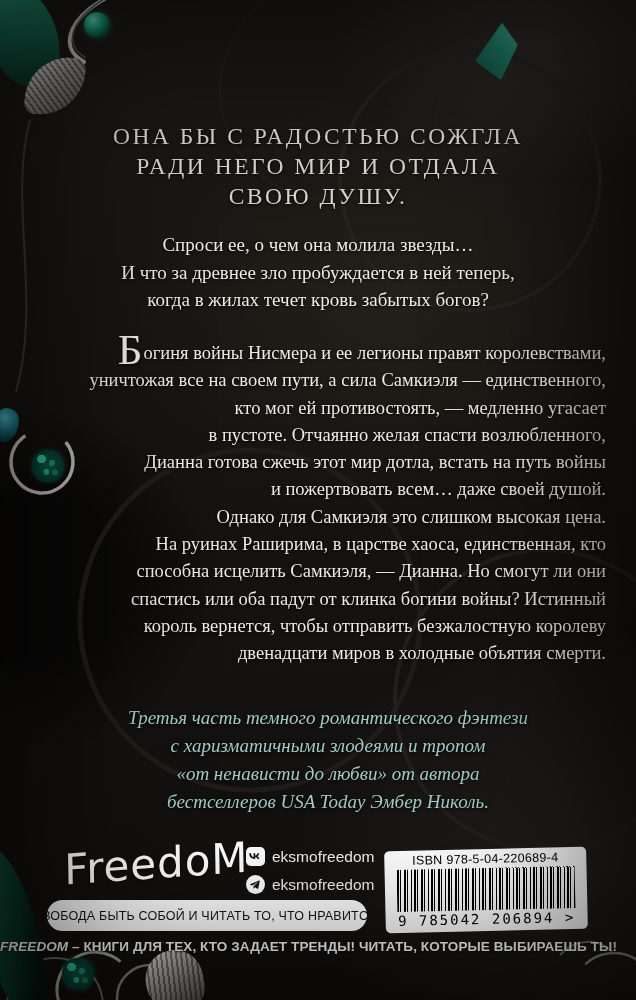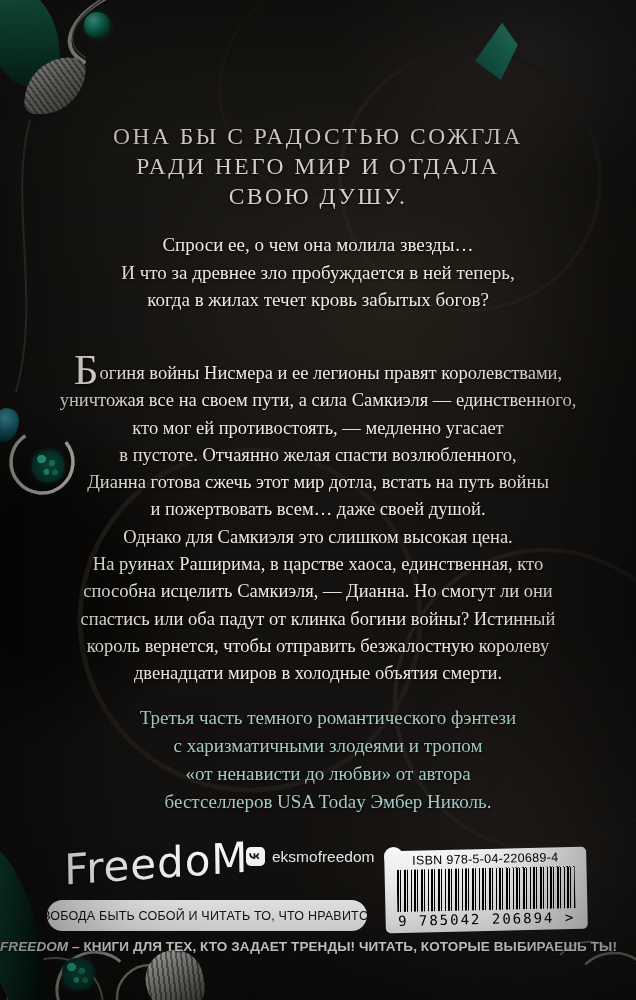--- a/index.html
+++ b/index.html
@@ -61,34 +61,34 @@
     border-radius: 50% 50% 45% 55%; transform: rotate(-12deg); }
 
   
   .abs { position:absolute; }
   .tagline { top:121px; left:0; width:100%; text-align:center;
     color:#d8d3cc; font-size:23.5px; line-height:30px; letter-spacing:2.5px;
     text-shadow:0 1px 3px rgba(0,0,0,.85); }
   .hook { top:231px; left:0; width:100%; text-align:center;
     color:#efebe5; font-size:19px; line-height:27.5px;
     text-shadow:0 1px 3px rgba(0,0,0,.85); }
-  .synopsis { top:360px; left:30px; width:576px; text-align:center;
+  .synopsis { top:340px; left:30px; width:576px; text-align:right;
     color:#eeeae4; font-size:18.5px; line-height:27.3px;
     text-shadow:0 1px 3px rgba(0,0,0,.85); }
   .dropcap { font-size:43px; line-height:0; vertical-align:-5px; letter-spacing:1px; }
-  .promo { top:704px; left:0; width:100%; text-align:center; 
+  .promo { top:704px; left:0; width:100%; text-align:center; font-style:italic;
     color:#a5cbc6; font-size:19px; line-height:28px;
     text-shadow:0 1px 3px rgba(0,0,0,.85);padding-left:20px; }
 
   
   .logo { left:64px; top:840px; width:160px; text-align:center;
     font-family:"DejaVu Sans", sans-serif; color:#fff; font-size:42px; font-weight:400;
     transform: rotate(-4deg) skewX(-3deg); letter-spacing:1px;
     text-shadow:0 1px 2px rgba(0,0,0,.7); }
-  .social { left:246px; top:847px; display:flex; flex-direction:row; gap:9px;
+  .social { left:246px; top:847px; display:flex; flex-direction:column; gap:9px;
     font-family:"Liberation Sans", sans-serif; }
   .social-row { display:flex; align-items:center; gap:7px; color:#f2f2f2; font-size:15.5px; }
   .social-row svg { display:block; }
   .badge { left:47px; top:900px; width:320px; height:31px; background:#fff;
     border-radius:16px; display:flex; align-items:center; justify-content:center;
     font-family:"Liberation Sans", sans-serif; font-weight:normal; font-size:12.5px;
     color:#141414; letter-spacing:.2px; white-space:nowrap; }
   .barcode-box { left:385px; top:849px; width:202px; height:82px; background:#fff;
     border-radius:5px; transform: rotate(-1.3deg);
     display:flex; flex-direction:column; align-items:center; padding-top:3px;

